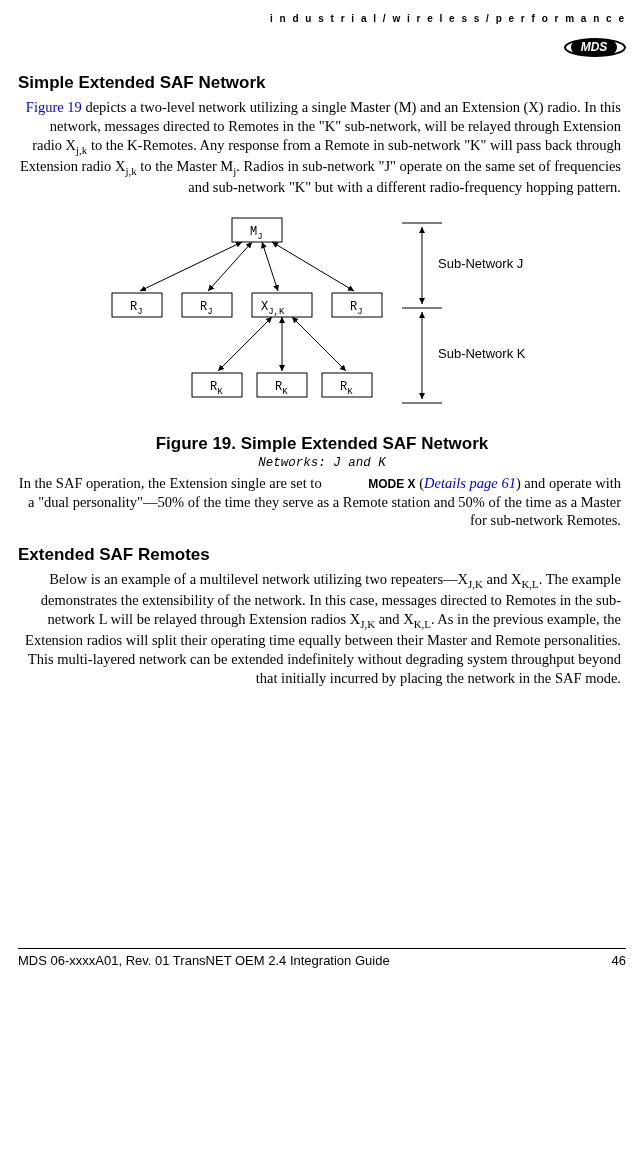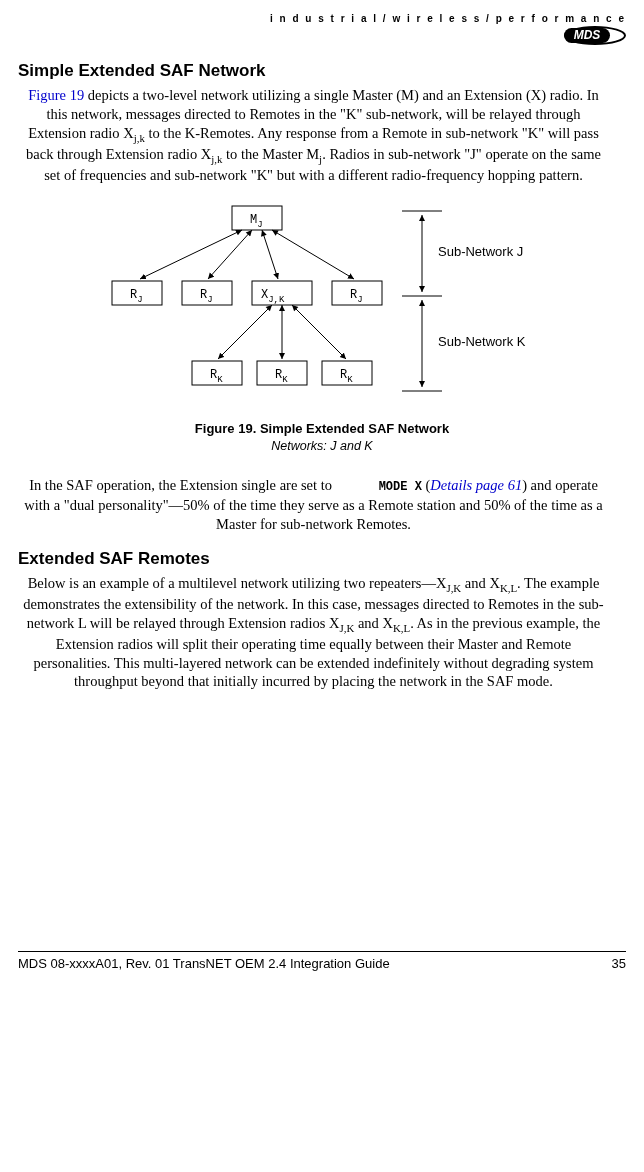--- a/index.html
+++ b/index.html
@@ -12,21 +12,21 @@
       color: #000;
       font-size: 14.5px;
       line-height: 1.3;
     }
     .tagline {
       font-family: Arial, sans-serif;
       font-size: 10px;
       font-weight: bold;
       letter-spacing: 2px;
       text-align: right;
-      margin-bottom: 0;
+      margin-bottom: 12px;
     }
     .logo-wrap {
       text-align: right;
       margin-bottom: 8px;
     }
     .logo {
       display: inline-block;
       width: 62px;
       height: 22px;
       position: relative;
@@ -37,74 +37,74 @@
       left: 0;
       width: 62px;
       height: 19px;
       border: 2px solid #000;
       border-radius: 50%;
       box-sizing: border-box;
     }
     .logo-pill {
       position: absolute;
       top: 3px;
-      left: 0;
+      left: 7px;
       width: 46px;
       height: 15px;
       background: #000;
       border-radius: 8px;
       color: #fff;
       font-family: Arial, sans-serif;
       font-size: 12px;
       font-weight: bold;
       font-style: italic;
       text-align: center;
       line-height: 15px;
     }
     h3.section {
       font-family: Arial, sans-serif;
       font-size: 17px;
       font-weight: bold;
       margin: 6px 0 4px 0;
     }
     p.body-para {
-      margin: 2px 17px 14px 0;
-      text-align: center;
+      margin: 2px 5px 14px 0;
+      text-align: right;
     }
     .link { color: #0000cc; }
     sub { font-size: 0.75em; }
 
     .diagram {
       margin: 16px auto 6px auto;
       width: 440px;
     }
     .figcap {
       font-family: Arial, sans-serif;
-      font-size: 13px;
+      font-size: 17px;
       font-weight: bold;
       text-align: center;
       margin-top: 4px;
     }
     .figsub {
-      font-family: Liberation Sans, sans-serif;
+      font-family: Liberation Mono, monospace;
       font-size: 12.5px;
       font-style: italic;
       text-align: center;
-      margin-bottom: 22px;
+      margin-bottom: 2px;
     }
     .footer {
       border-top: 1px solid #000;
       margin-top: 260px;
       padding-top: 4px;
       font-family: Arial, sans-serif;
       font-size: 13px;
       display: flex;
       justify-content: space-between;
     }
-    .mono { font-family: Liberation Mono, monospace; font-size: 12px; font-weight: bold; padding-left: 43px; }
+    .mono { font-family: Liberation Sans, sans-serif; font-size: 12px; font-weight: bold; padding-left: 43px; }
     svg text.mono-svg { font-family: "Courier New", monospace; font-size: 12px; }
     svg text.sans-svg { font-family: Arial, sans-serif; font-size: 13px; }
   </style>
 </head>
 <body>
 
 <div class="tagline">i n d u s t r i a l / w i r e l e s s / p e r f o r m a n c e</div>
 <div class="logo-wrap">
   <span class="logo">
     <span class="logo-ring"></span>
@@ -174,15 +174,15 @@
   <span>In the SAF operation, the Extension single are set to </span><span class="mono">MODE X</span><span> (</span><span class="link" style="font-style:italic;">Details page 61</span><span>) and operate with a "dual personality"—50% of the time they serve as a Remote station and 50% of the time as a Master for sub-network Remotes.</span>
 </p>
 
 <h3 class="section">Extended SAF Remotes</h3>
 
 <p class="body-para">
   <span>Below is an example of a multilevel network utilizing two repeaters—X</span><sub>J,K</sub><span> and X</span><sub>K,L</sub><span>. The example demonstrates the extensibility of the network. In this case, messages directed to Remotes in the sub-network L will be relayed through Extension radios X</span><sub>J,K</sub><span> and X</span><sub>K,L</sub><span>. As in the previous example, the Extension radios will split their operating time equally between their Master and Remote personalities. This multi-layered network can be extended indefinitely without degrading system throughput beyond that initially incurred by placing the network in the SAF mode.</span>
 </p>
 
 <div class="footer">
-  <span>MDS 08-xxxxA01, Rev.  01   TransNET OEM 2.4 Integration Guide</span>
-  <span>35</span>
+  <span>MDS 06-xxxxA01, Rev.  01   TransNET OEM 2.4 Integration Guide</span>
+  <span>46</span>
 </div>
 
 </body></html>

